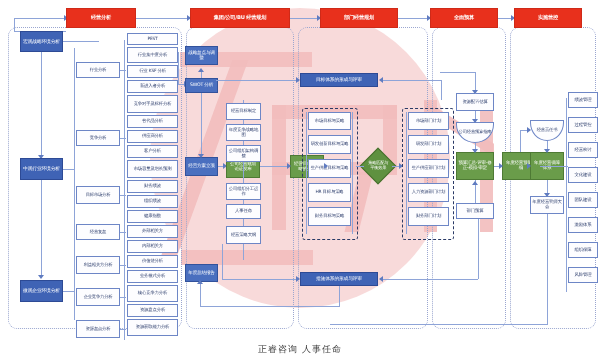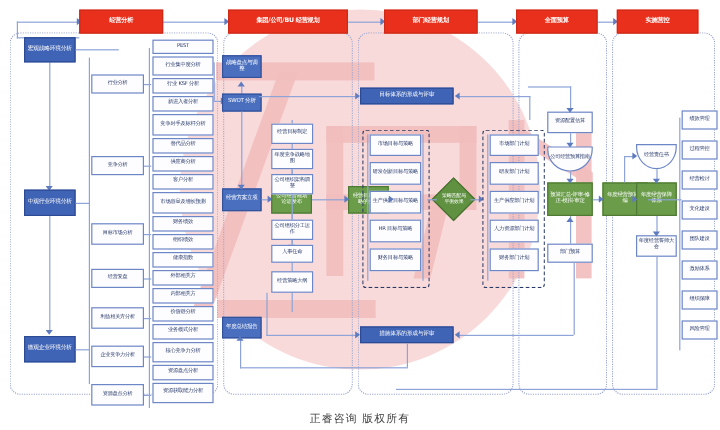--- a/index.html
+++ b/index.html
@@ -423,14 +423,14 @@
   <div class="arw l" style="left:379px;top:276px;"></div>
   <div class="ln lnv" style="left:222px;top:244px;height:36px;"></div>
   <div class="ln lnv" style="left:339px;top:286px;height:20px;"></div>
   <div class="ln lnh" style="left:200px;top:306px;width:140px;"></div>
   <div class="ln lnv" style="left:200px;top:282px;height:25px;"></div>
   <div class="arw u" style="left:197px;top:280px;"></div>
   <div class="ln lnv" style="left:478px;top:219px;height:60px;"></div>
   <div class="ln lnv" style="left:547px;top:214px;height:110px;"></div>
   <div class="ln lnh" style="left:330px;top:324px;width:218px;"></div>
 
-  <div class="caption">正睿咨询  版权所有</div>
+  <div class="caption">正睿咨询  人事任命</div>
 </div>
 
 </body></html>

